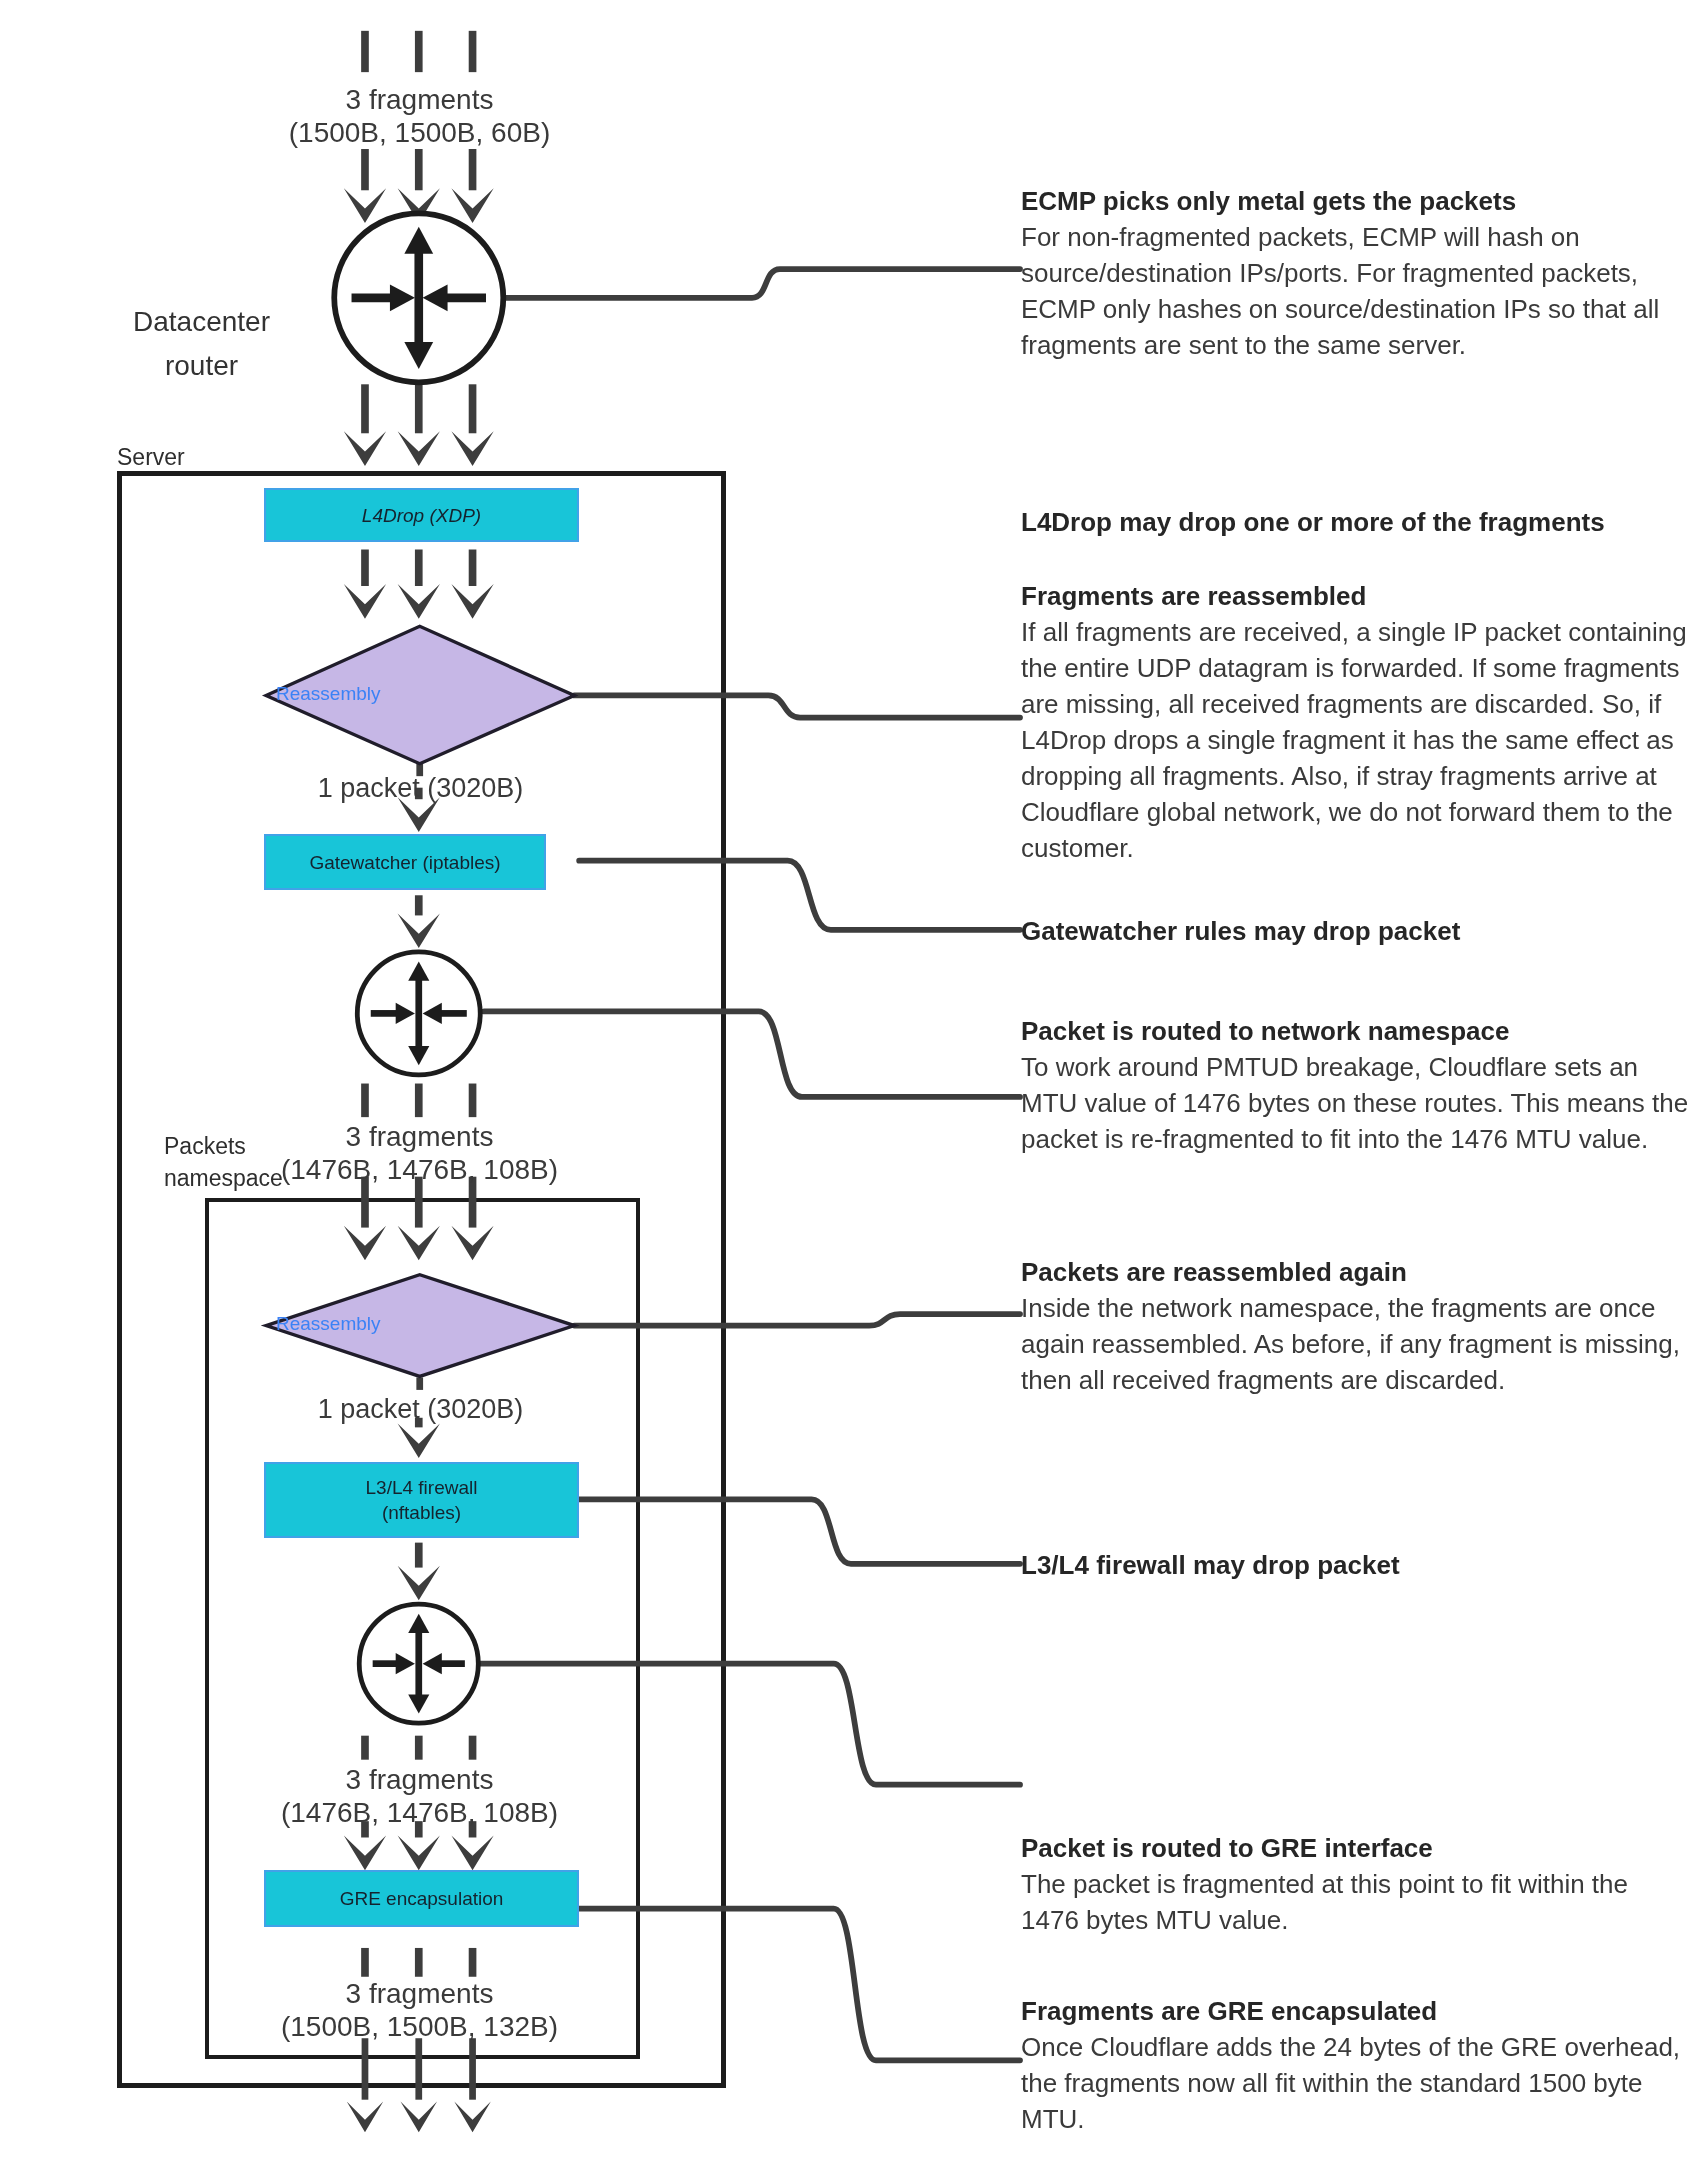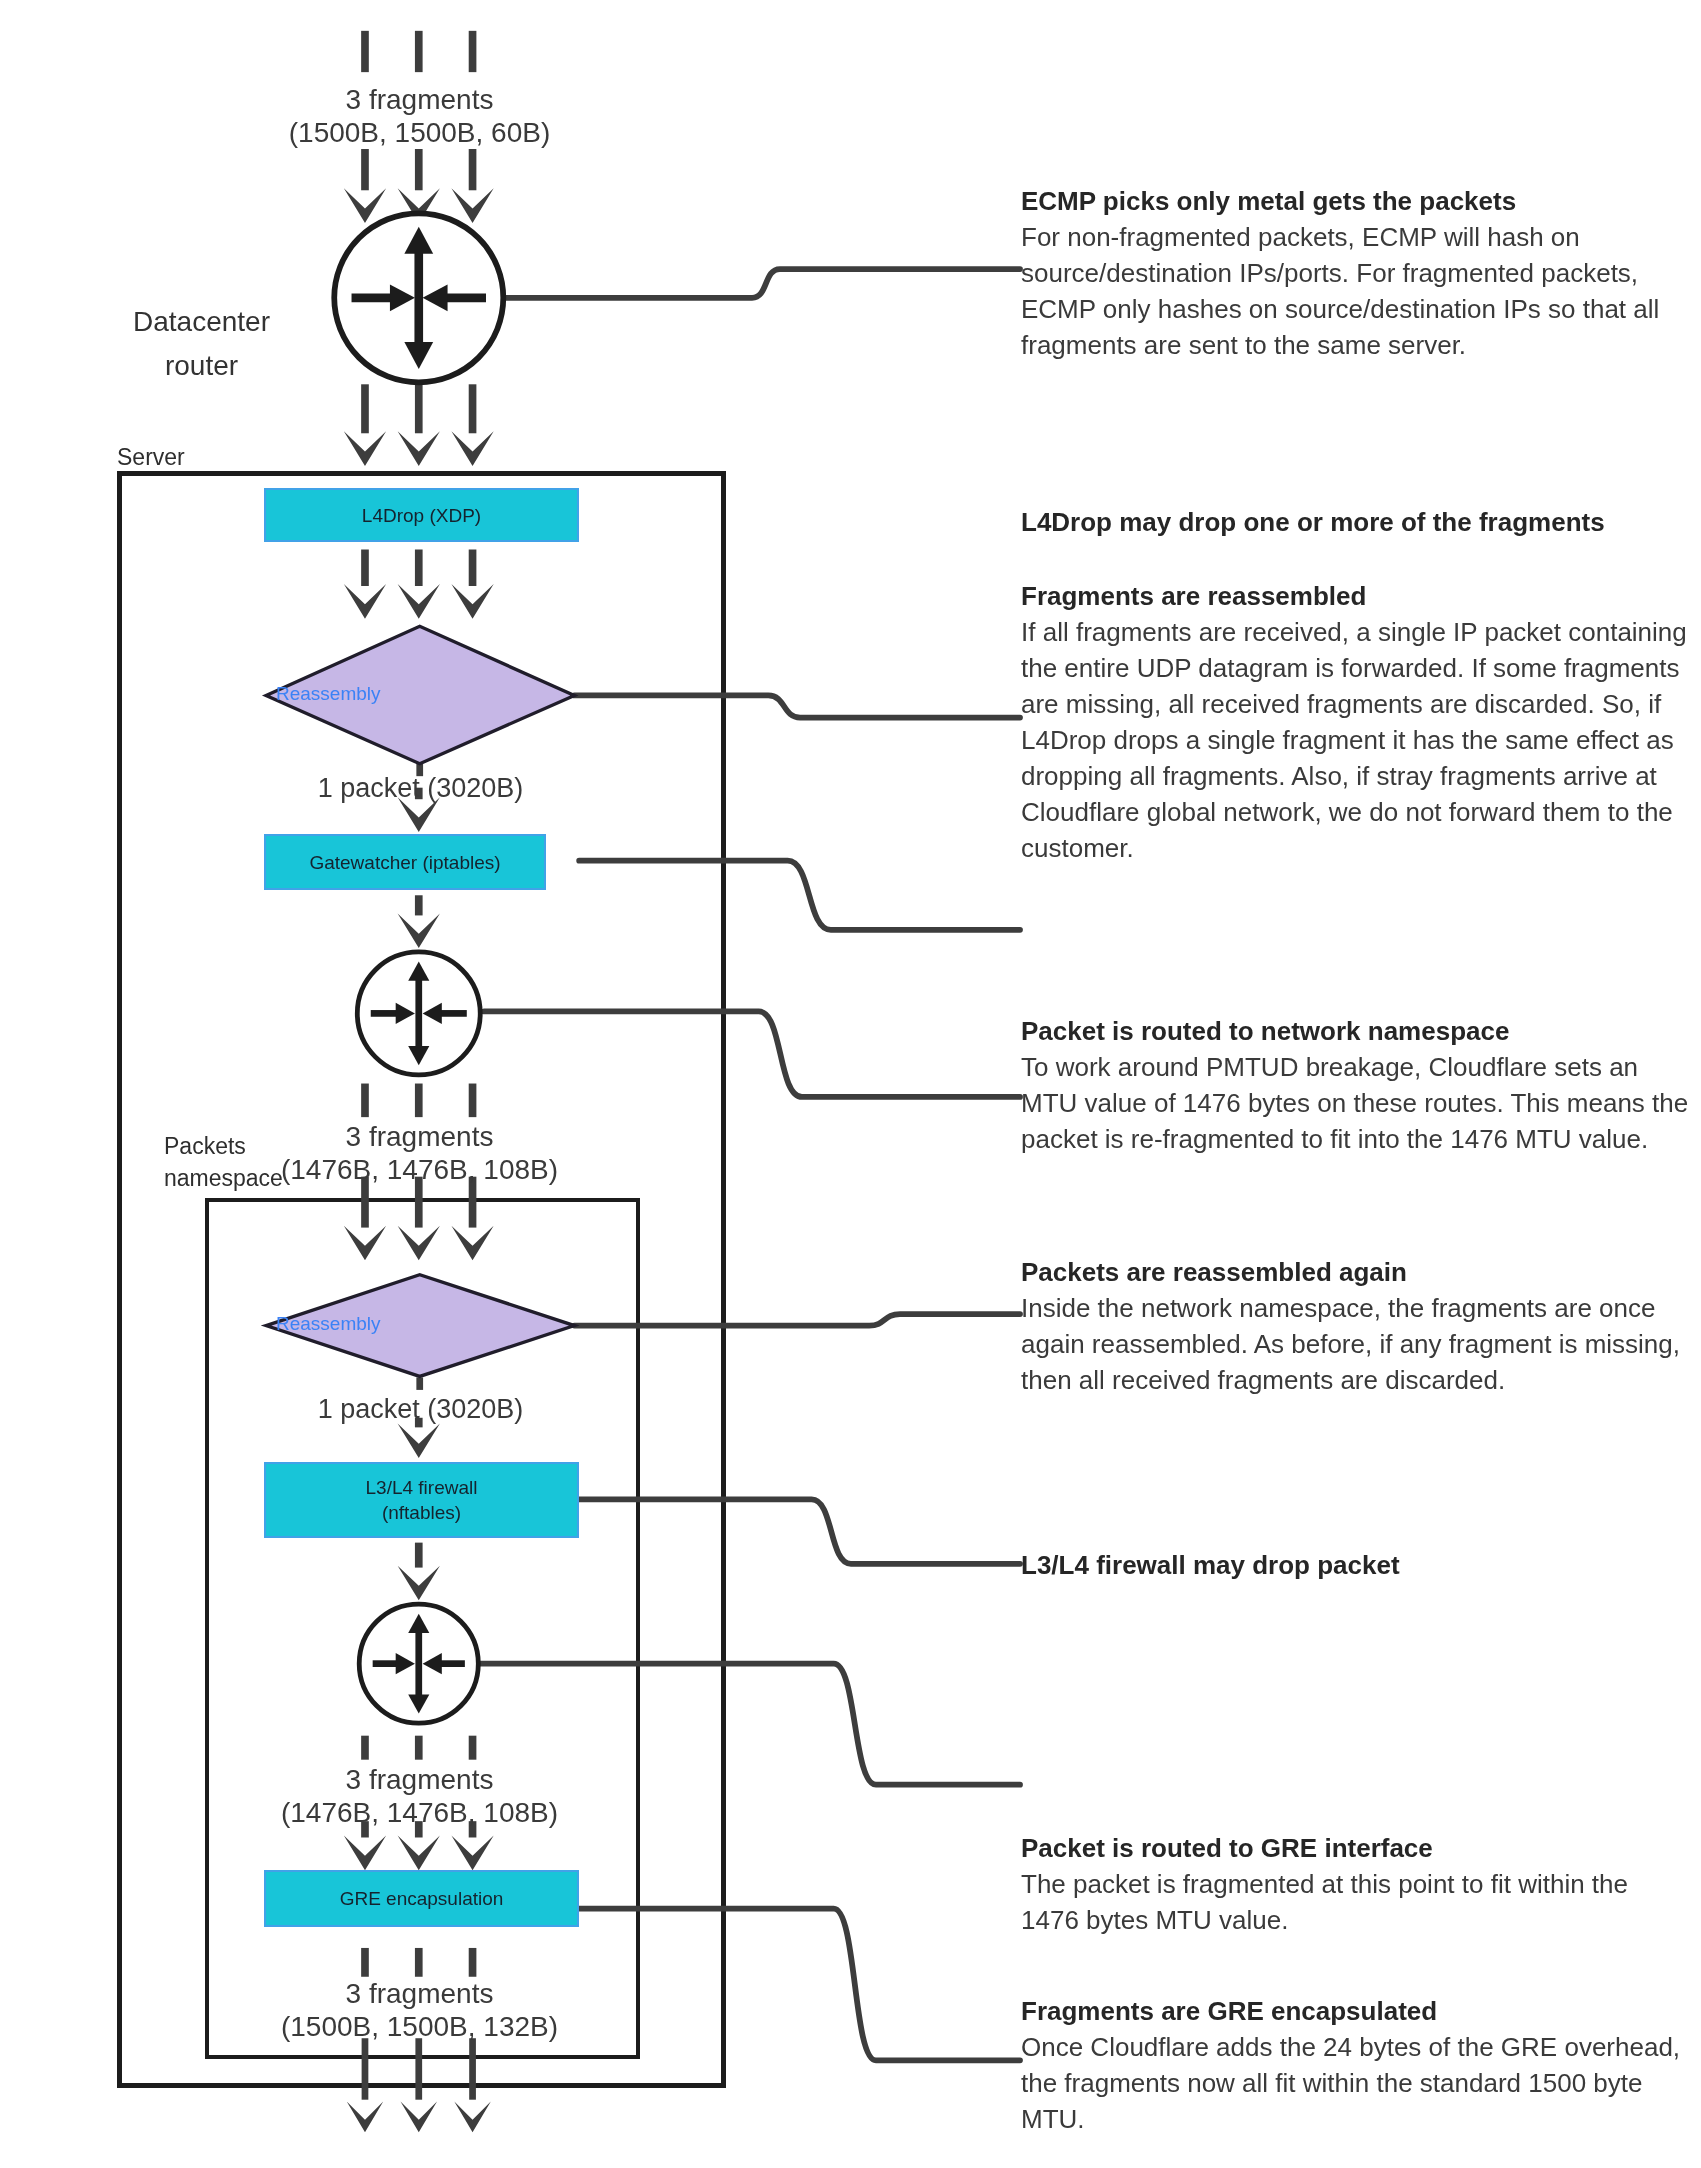--- a/index.html
+++ b/index.html
@@ -150,21 +150,21 @@
         <path d="M436 1784 L425 1764 L447 1764 Z"></path>
         <path d="M432 1732 L412 1721 L412 1743 Z"></path>
         <path d="M440 1732 L460 1721 L460 1743 Z"></path>
       </g>
     </g>
 
     <polygon points="277,724 437,652 598,724 437,795" fill="#c6b7e6" stroke="#201d2b" stroke-width="3.5"></polygon>
     <polygon points="277,1380 437,1327 598,1380 437,1433" fill="#c6b7e6" stroke="#201d2b" stroke-width="3.5"></polygon>
   </svg>
 
-  <div class="box-cyan" style="left:264px;top:488px;width:315px;height:54px;">
+  <div class="box-cyan" style="left:264px;top:488px;width:315px;height:54px;font-style:italic;">
     <span>L4Drop (XDP)</span>
   </div>
   <div class="box-cyan" style="left:264px;top:834px;width:282px;height:56px;">
     <span>Gatewatcher (iptables)</span>
   </div>
   <div class="box-cyan" style="left:264px;top:1462px;width:315px;height:76px;">
     <span>L3/L4 firewall
 (nftables)</span>
   </div>
   <div class="box-cyan" style="left:264px;top:1870px;width:315px;height:57px;">
@@ -196,20 +196,24 @@
     <div class="b">For non-fragmented packets, ECMP will hash on source/destination IPs/ports. For fragmented packets, ECMP only hashes on source/destination IPs so that all fragments are sent to the same server.</div>
   </div>
   <div class="ann" style="top:504px;">
     <div class="t">L4Drop may drop one or more of the fragments</div>
     <div class="b"></div>
   </div>
   <div class="ann" style="top:578px;">
     <div class="t">Fragments are reassembled</div>
     <div class="b">If all fragments are received, a single IP packet containing the entire UDP datagram is forwarded. If some fragments are missing, all received fragments are discarded. So, if L4Drop drops a single fragment it has the same effect as dropping all fragments. Also, if stray fragments arrive at Cloudflare global network, we do not forward them to the customer.</div>
   </div>
+  <div class="ann" style="top:913px;">
+    <div class="t">Gatewatcher rules may drop packet</div>
+    <div class="b"></div>
+  </div>
   <div class="ann" style="top:1013px;">
     <div class="t">Packet is routed to network namespace</div>
     <div class="b">To work around PMTUD breakage, Cloudflare sets an MTU value of 1476 bytes on these routes. This means the packet is re-fragmented to fit into the 1476 MTU value.</div>
   </div>
   <div class="ann" style="top:1254px;">
     <div class="t">Packets are reassembled again</div>
     <div class="b">Inside the network namespace, the fragments are once again reassembled. As before, if any fragment is missing, then all received fragments are discarded.</div>
   </div>
   <div class="ann" style="top:1547px;">
     <div class="t">L3/L4 firewall may drop packet</div>

